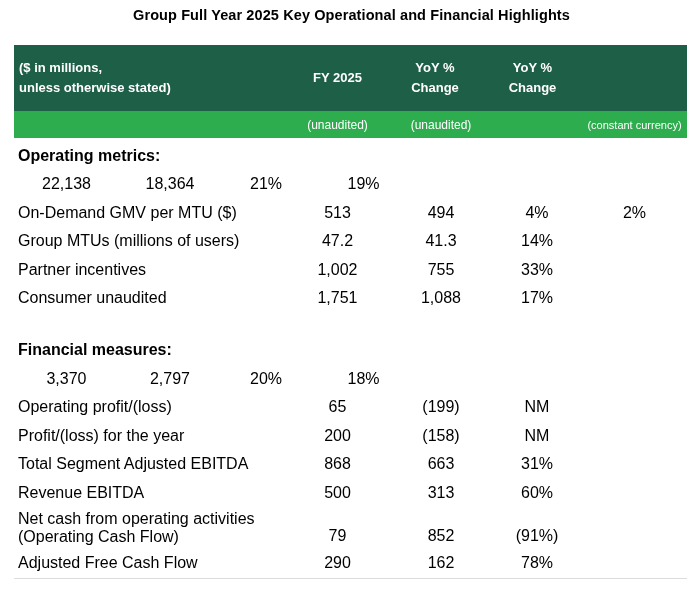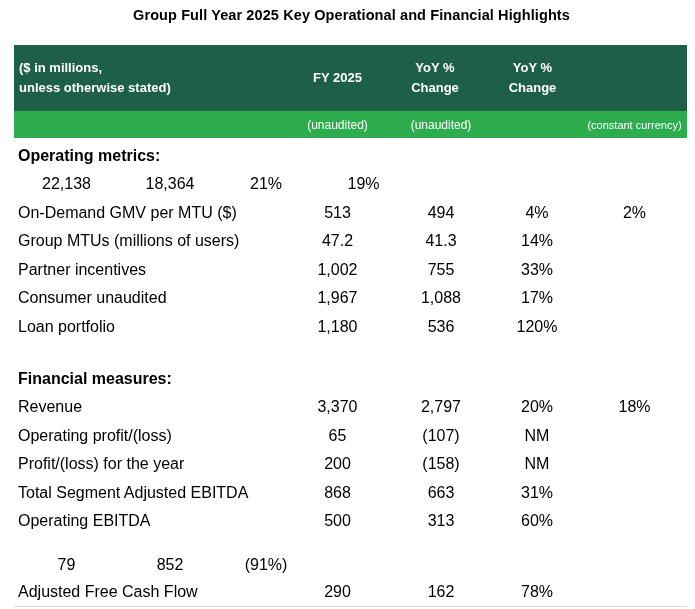--- a/index.html
+++ b/index.html
@@ -115,72 +115,66 @@
       </div>
       <div class="row data-row">
         <div class="cell label">Partner incentives</div>
         <div class="cell c0">1,002</div>
         <div class="cell c1">755</div>
         <div class="cell c2">33%</div>
         <div class="cell c3"></div>
       </div>
       <div class="row data-row">
         <div class="cell label">Consumer unaudited</div>
-        <div class="cell c0">1,967</div>
+        <div class="cell c0">1,751</div>
         <div class="cell c1">1,088</div>
         <div class="cell c2">17%</div>
-        <div class="cell c3"></div>
-      </div>
-      <div class="row data-row">
-        <div class="cell label">Loan portfolio</div>
-        <div class="cell c0">1,180</div>
-        <div class="cell c1">536</div>
-        <div class="cell c2">120%</div>
         <div class="cell c3"></div>
       </div>
       <div class="section-spacer"></div>
       <div class="row heading-row">
         <div class="cell label heading">Financial measures:</div>
       </div>
       <div class="row data-row">
-        <div class="cell label">Revenue</div>
         <div class="cell c0">3,370</div>
         <div class="cell c1">2,797</div>
         <div class="cell c2">20%</div>
         <div class="cell c3">18%</div>
       </div>
       <div class="row data-row">
         <div class="cell label">Operating profit/(loss)</div>
         <div class="cell c0">65</div>
-        <div class="cell c1">(107)</div>
+        <div class="cell c1">(199)</div>
         <div class="cell c2">NM</div>
         <div class="cell c3"></div>
       </div>
       <div class="row data-row">
         <div class="cell label">Profit/(loss) for the year</div>
         <div class="cell c0">200</div>
         <div class="cell c1">(158)</div>
         <div class="cell c2">NM</div>
         <div class="cell c3"></div>
       </div>
       <div class="row data-row">
         <div class="cell label">Total Segment Adjusted EBITDA</div>
         <div class="cell c0">868</div>
         <div class="cell c1">663</div>
         <div class="cell c2">31%</div>
         <div class="cell c3"></div>
       </div>
       <div class="row data-row">
-        <div class="cell label">Operating EBITDA</div>
+        <div class="cell label">Revenue EBITDA</div>
         <div class="cell c0">500</div>
         <div class="cell c1">313</div>
         <div class="cell c2">60%</div>
         <div class="cell c3"></div>
       </div>
       <div class="row data-row two-line">
+        <div class="cell label">Net cash from operating activities
+(Operating Cash Flow)</div>
         <div class="cell c0">79</div>
         <div class="cell c1">852</div>
         <div class="cell c2">(91%)</div>
         <div class="cell c3"></div>
       </div>
       <div class="row data-row">
         <div class="cell label">Adjusted Free Cash Flow</div>
         <div class="cell c0">290</div>
         <div class="cell c1">162</div>
         <div class="cell c2">78%</div>

